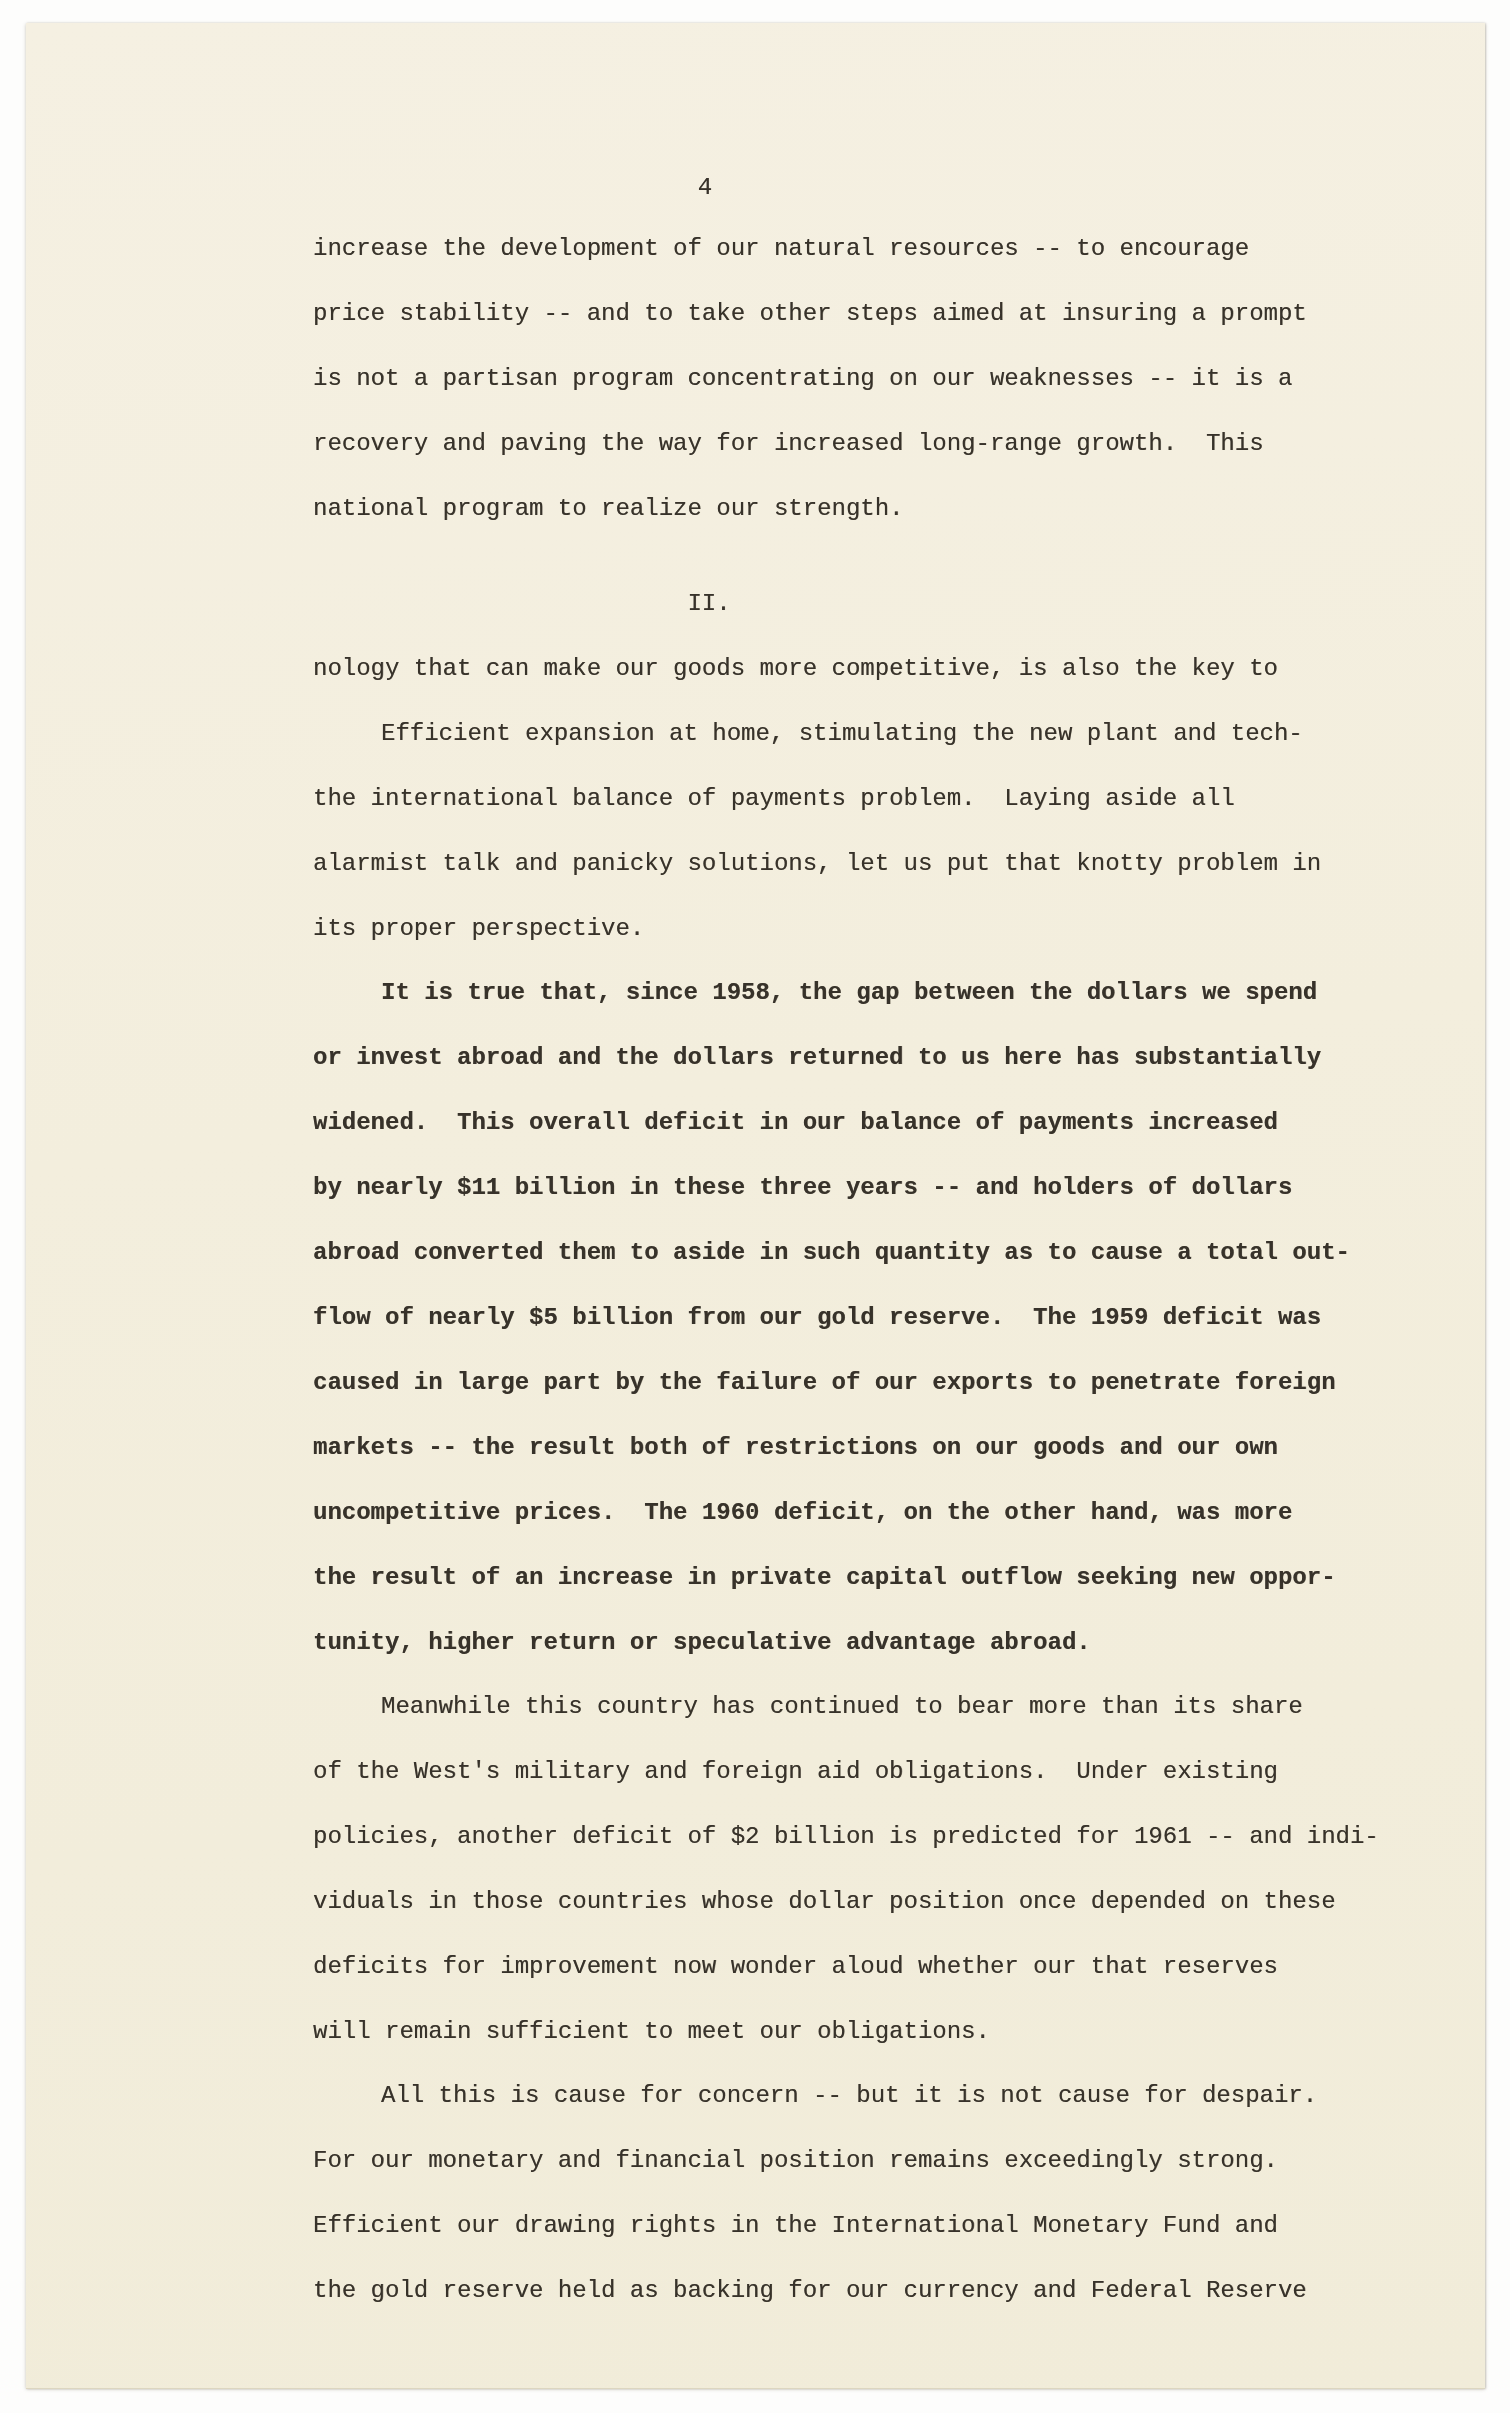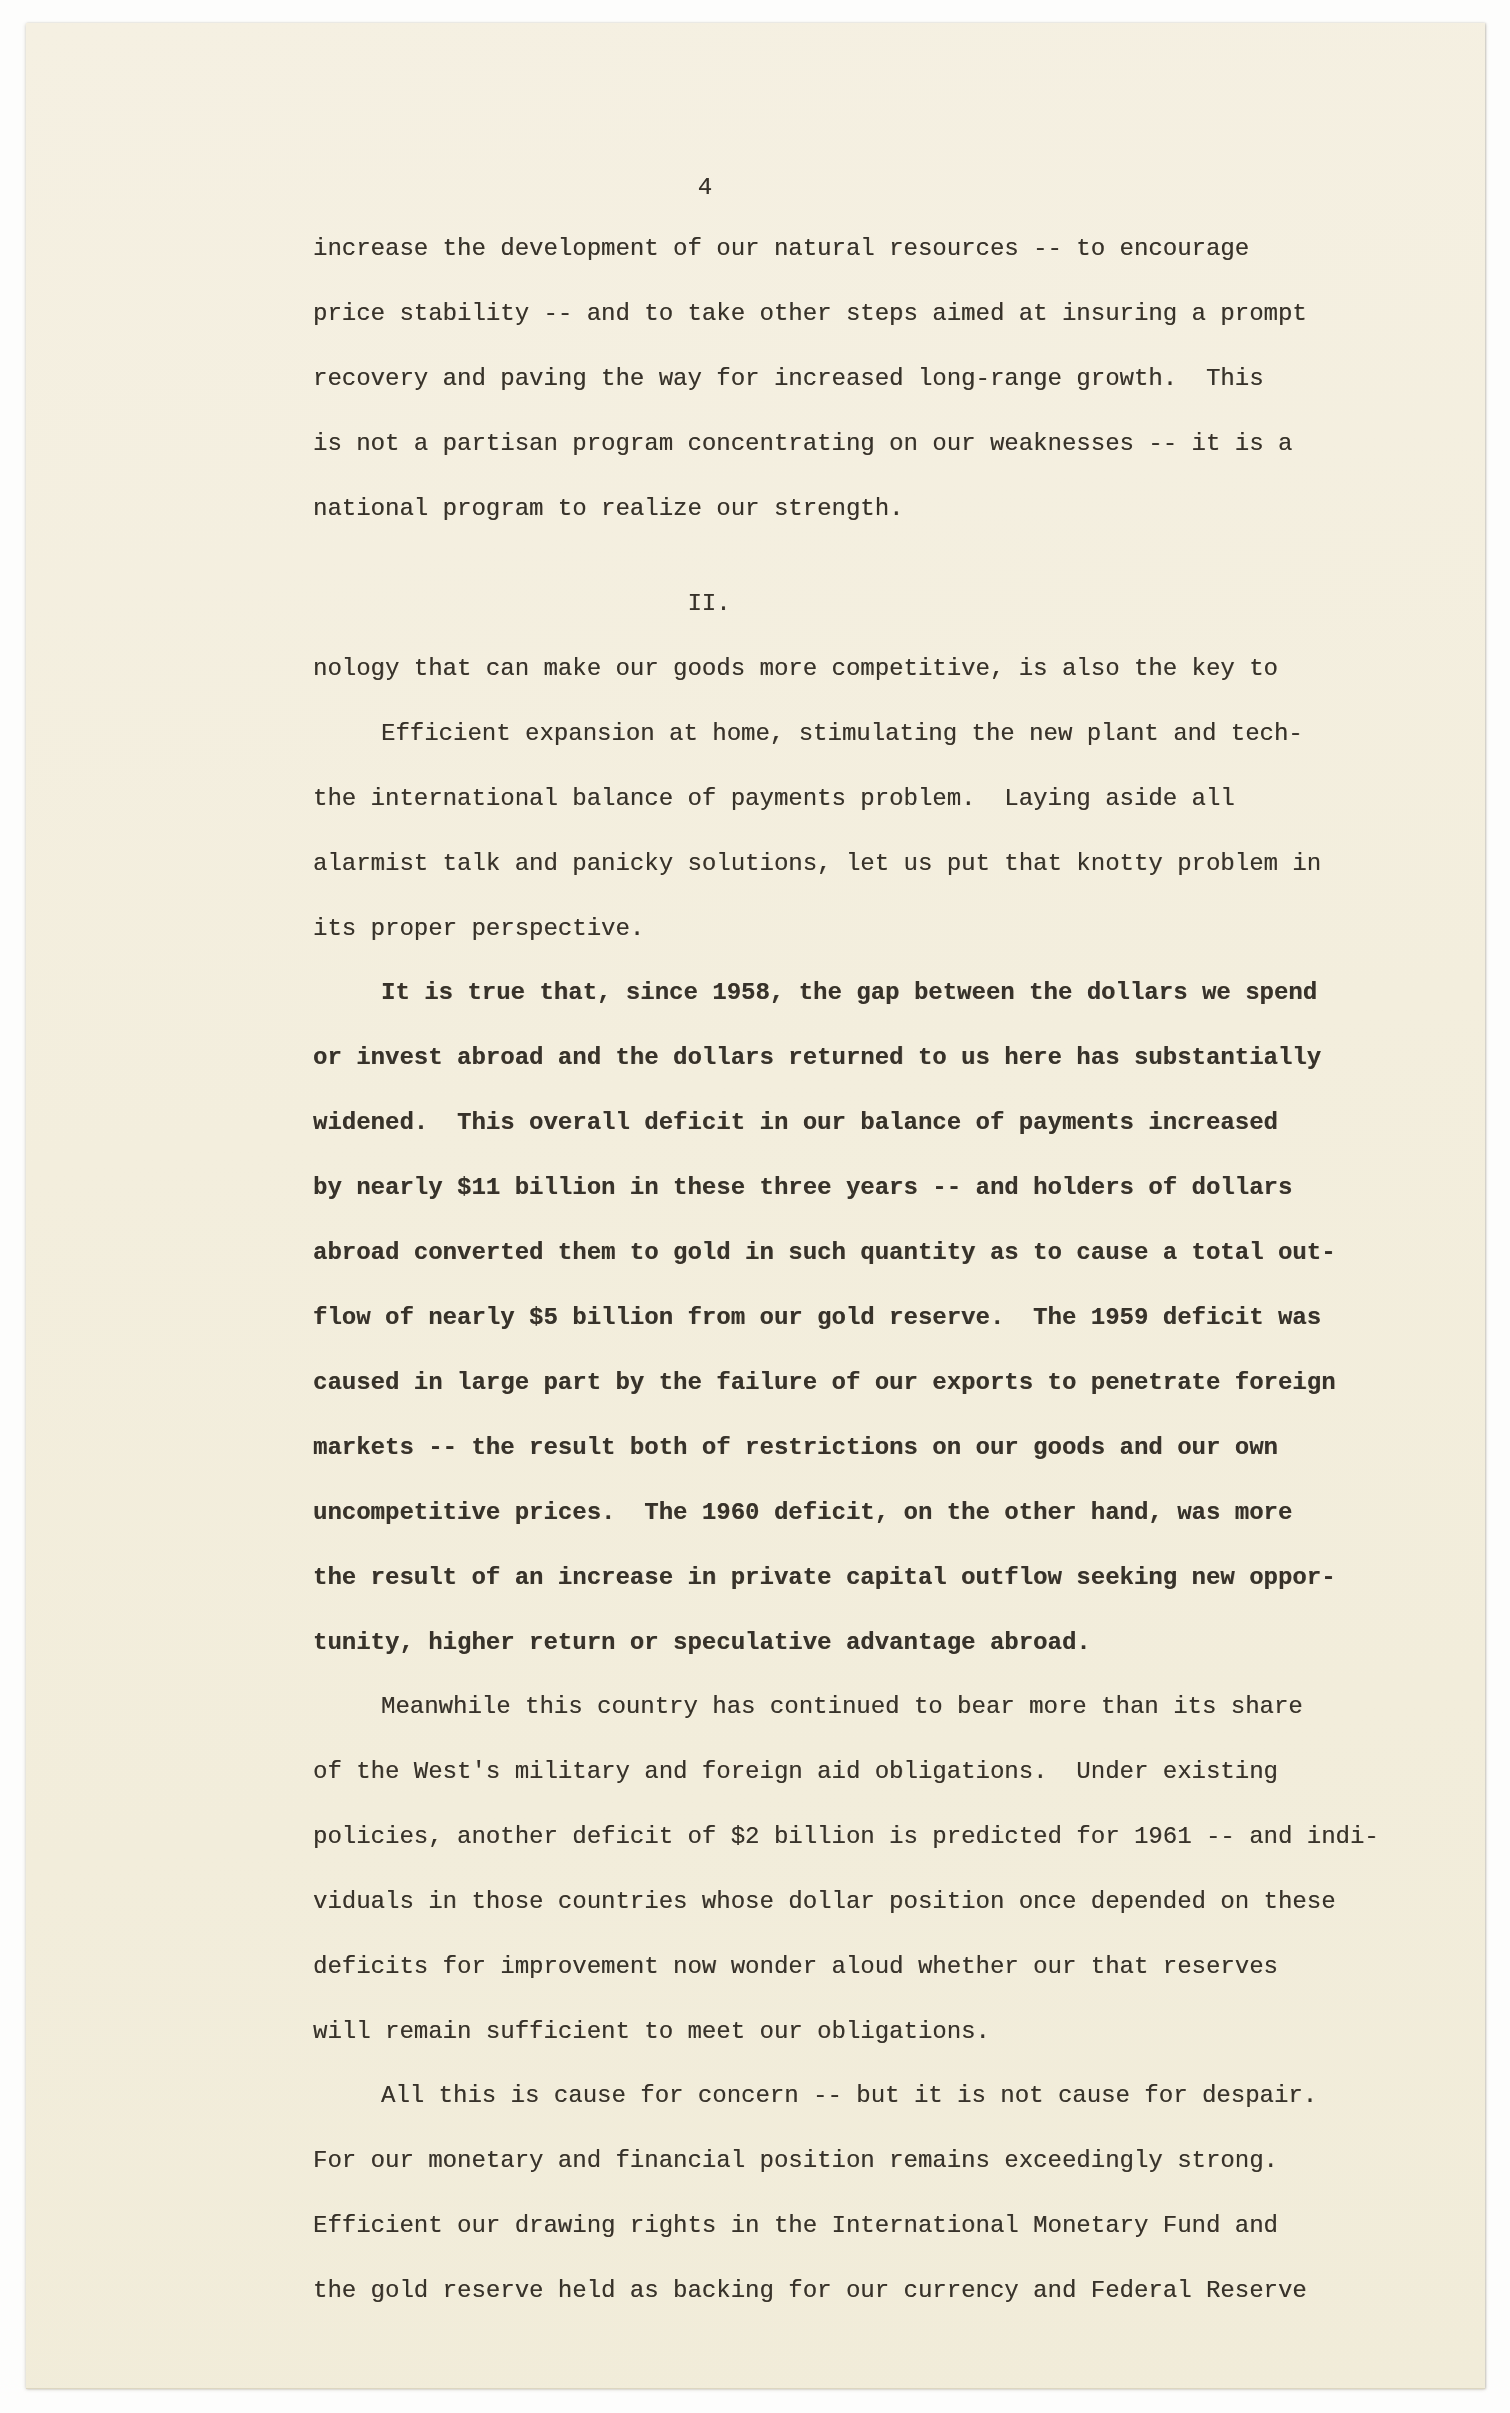--- a/index.html
+++ b/index.html
@@ -74,41 +74,41 @@
 </head>
 <body>
 
 <div class="sheet">
 
   <div class="txt page-number">4</div>
 
   <div class="para" id="para-1">
     <div class="txt line">increase the development of our natural resources -- to encourage</div>
     <div class="txt line">price stability -- and to take other steps aimed at insuring a prompt</div>
+    <div class="txt line">is not a partisan program concentrating on our weaknesses -- it is a</div>
     <div class="txt line">recovery and paving the way for increased long-range growth.  This</div>
-    <div class="txt line">is not a partisan program concentrating on our weaknesses -- it is a</div>
     <div class="txt line">national program to realize our strength.</div>
   </div>
 
   <div class="txt section-heading">II.</div>
 
   <div class="para" id="para-2">
     <div class="txt line">nology that can make our goods more competitive, is also the key to</div>
     <div class="txt line indent">Efficient expansion at home, stimulating the new plant and tech-</div>
     <div class="txt line">the international balance of payments problem.  Laying aside all</div>
     <div class="txt line">alarmist talk and panicky solutions, let us put that knotty problem in</div>
     <div class="txt line">its proper perspective.</div>
   </div>
 
   <div class="para" id="para-3">
     <div class="txt line indent">It is true that, since 1958, the gap between the dollars we spend</div>
     <div class="txt line">or invest abroad and the dollars returned to us here has substantially</div>
     <div class="txt line">widened.  This overall deficit in our balance of payments increased</div>
     <div class="txt line">by nearly $11 billion in these three years -- and holders of dollars</div>
-    <div class="txt line">abroad converted them to gold in such quantity as to cause a total out-</div>
+    <div class="txt line">abroad converted them to aside in such quantity as to cause a total out-</div>
     <div class="txt line">flow of nearly $5 billion from our gold reserve.  The 1959 deficit was</div>
     <div class="txt line">caused in large part by the failure of our exports to penetrate foreign</div>
     <div class="txt line">markets -- the result both of restrictions on our goods and our own</div>
     <div class="txt line">uncompetitive prices.  The 1960 deficit, on the other hand, was more</div>
     <div class="txt line">the result of an increase in private capital outflow seeking new oppor-</div>
     <div class="txt line">tunity, higher return or speculative advantage abroad.</div>
   </div>
 
   <div class="para" id="para-4">
     <div class="txt line indent">Meanwhile this country has continued to bear more than its share</div>

